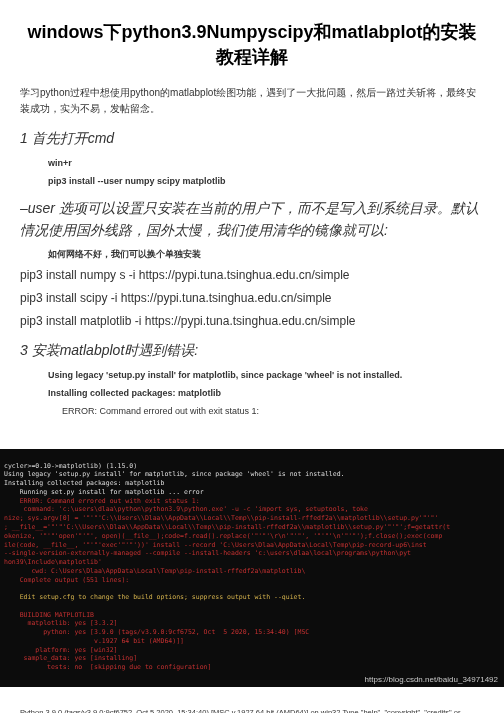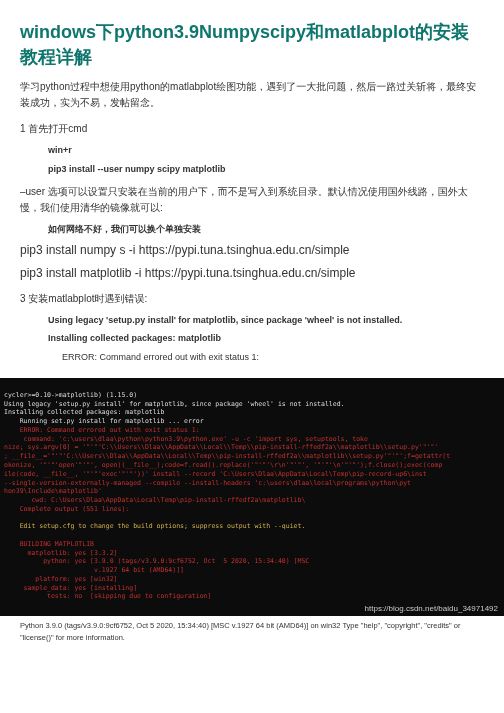--- a/index.html
+++ b/index.html
@@ -8,41 +8,41 @@
     width: 504px;
     background: #fff;
     color: #333;
     font-size: 9px;
     line-height: 1.6;
   }
   .container { padding: 10px 20px; }
   h1 {
     font-size: 18px;
     font-weight: bold;
-    text-align: left;
-    color: #0f766e;
-    margin: 10px 0 9px 0;
+    text-align: center;
+    color: #000000;
+    margin: 10px 0 15px 0;
     line-height: 1.4;
   }
   .intro { font-size: 10px; color: #333; margin-bottom: 10px; }
-  .section-head { font-size: 10px; margin: 8px 0 6px 0; }
+  .section-head { font-size: 14px; margin: 8px 0 6px 0; font-style: italic; }
   .indent-1 { padding-left: 28px; margin: 4px 0; font-weight: bold; }
   .indent-2 { padding-left: 42px; margin: 4px 0; }
   .pip-line { font-size: 12px; margin: 4px 0; color: #333; }
   .terminal {
     background: #0c0c0c;
     color: #ccc;
     font-family: Consolas, monospace;
     font-size: 6.5px;
     padding: 4px 4px 6px 4px;
     line-height: 1.35;
     white-space: pre;
     overflow: hidden;
     position: relative;
-    margin: 0 0;
+    margin: 16px 0;
   }
   .t-white { color: #dcdcdc; }
   .t-red { color: #c23030; }
   .t-yellow { color: #d2b04c; }
   .watermark {
     position: absolute;
     right: 6px;
     bottom: 1px;
     color: #c9c9c9;
     font-size: 8px;
@@ -58,20 +58,21 @@
   <p class="intro">学习python过程中想使用python的matlabplot绘图功能，遇到了一大批问题，然后一路过关斩将，最终安装成功，实为不易，发帖留念。</p>
 
   <p class="section-head">1 首先打开cmd</p>
   <p class="indent-1">win+r</p>
 
   <p class="indent-1">pip3 install --user numpy scipy matplotlib</p>
   <p class="section-head">–user 选项可以设置只安装在当前的用户下，而不是写入到系统目录。默认情况使用国外线路，国外太慢，我们使用清华的镜像就可以:</p>
   <p class="indent-1">如何网络不好，我们可以换个单独安装</p>
 
   <p class="pip-line">pip3 install numpy s -i https://pypi.tuna.tsinghua.edu.cn/simple</p>
+  <p class="pip-line">pip3 install scipy -i https://pypi.tuna.tsinghua.edu.cn/simple</p>
   <p class="pip-line">pip3 install matplotlib -i https://pypi.tuna.tsinghua.edu.cn/simple</p>
 
   <p class="section-head">3 安装matlabplot时遇到错误:</p>
   <p class="indent-1">Using legacy 'setup.py install' for matplotlib, since package 'wheel' is not installed.</p>
   <p class="indent-1">Installing collected packages: matplotlib</p>
   <p class="indent-2">ERROR: Command errored out with exit status 1:</p>
 </div>
 
 <div class="terminal">
 <span class="t-white">cycler&gt;=0.10-&gt;matplotlib) (1.15.0)</span>

